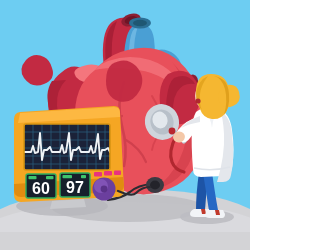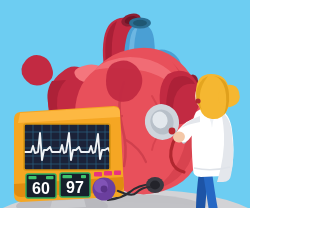--- a/index.html
+++ b/index.html
@@ -3,21 +3,21 @@
 <meta charset="utf-8">
 <style>
   html, body {
     margin: 0;
     padding: 0;
     background: #ffffff;
   }
   #scene {
     position: relative;
     width: 250px;
-    height: 208px;
+    height: 250px;
     overflow: hidden;
     font-family: "Liberation Sans", sans-serif;
     background: #6dcdf2;
   }
   #scene svg {
     display: block;
     width: 250px;
     height: 250px;
   }
   .mono-num {

